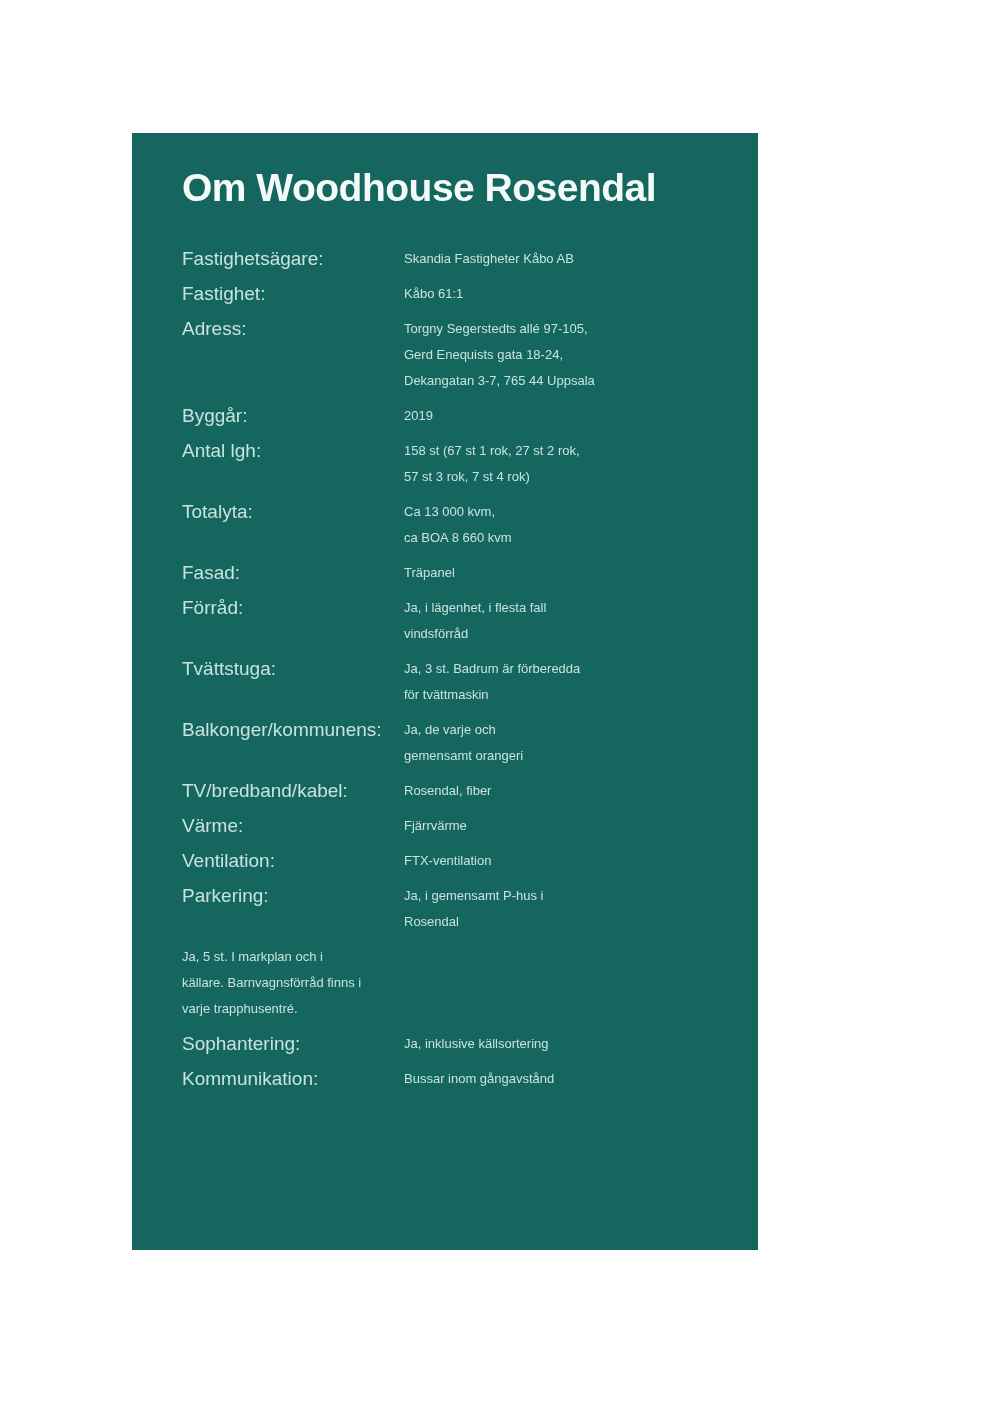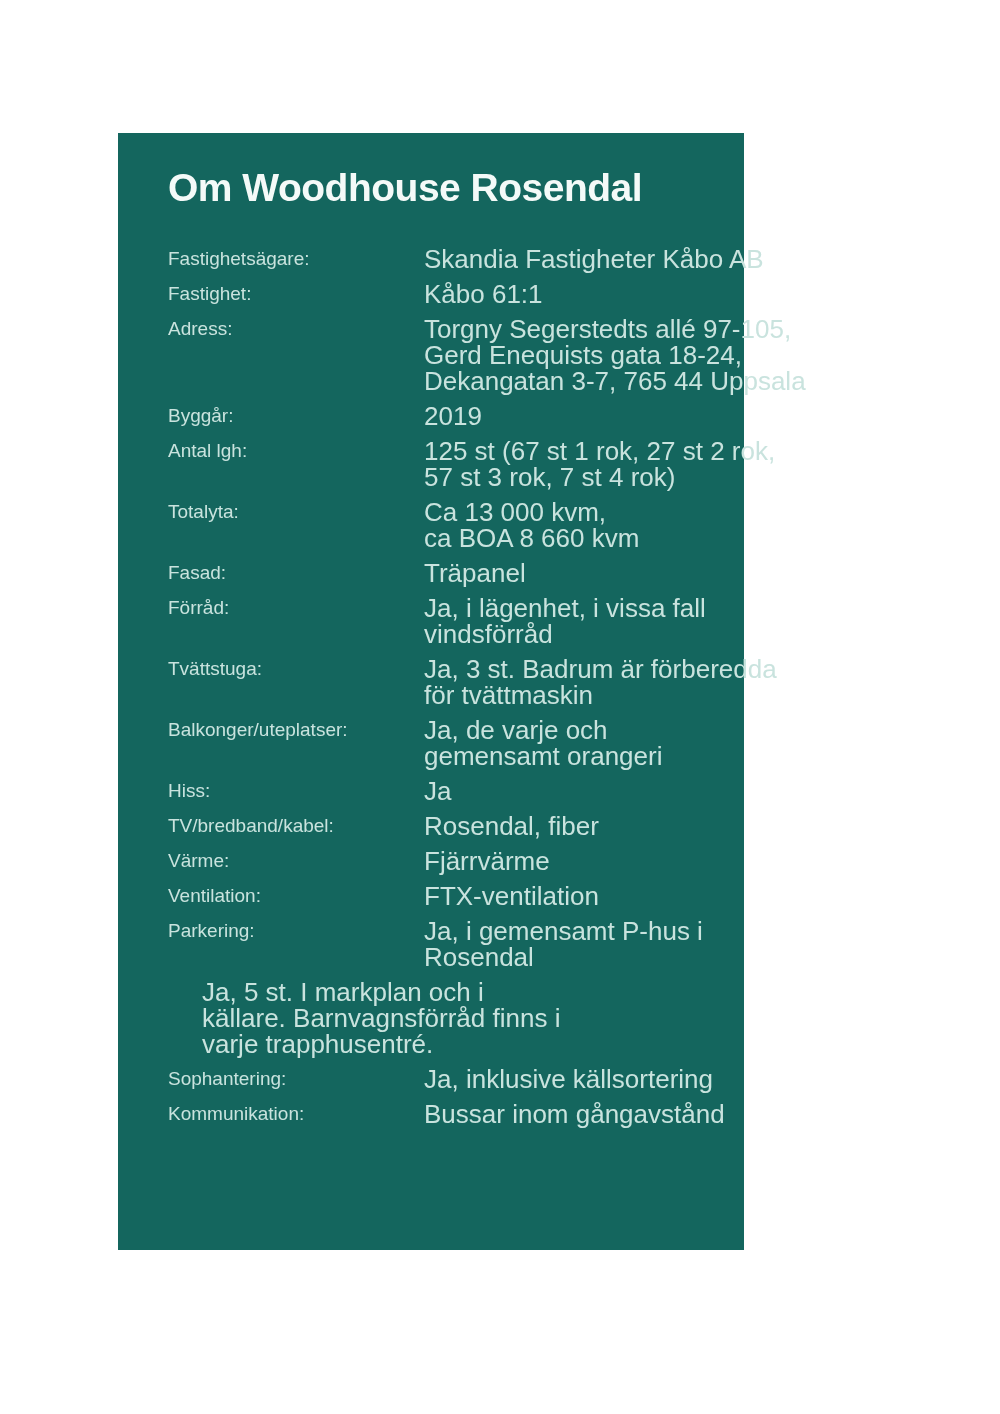--- a/index.html
+++ b/index.html
@@ -9,21 +9,21 @@
   body {
     width: 1000px;
     height: 1414px;
     background: #ffffff;
     font-family: "Liberation Sans", sans-serif;
     position: relative;
     overflow: hidden;
   }
   .card {
     position: absolute;
-    left: 118px;
+    left: 132px;
     top: 133px;
     width: 626px;
     height: 1117px;
     box-sizing: border-box;
     background: var(--card-bg, #14665e);
     padding: 33px 16px 0 50px;
   }
   .title {
     margin: 0 0 35px 0;
     color: var(--title-color, #f4faf8);
@@ -44,24 +44,23 @@
   .label {
     flex: 0 0 222px;
     color: var(--text-color, #c9e3de);
     font-size: 19px;
     line-height: 26px;
     white-space: pre;
   }
   .value {
     flex: 1;
     color: var(--text-color, #c9e3de);
-    font-size: 26px;
+    font-size: 13px;
     line-height: 26px;
     white-space: pre;
-    margin-left: 34px;
   }
 </style>
 </head>
 <body>
 
 <div class="card">
   <h1 class="title">Om Woodhouse Rosendal</h1>
   <div class="rows">
 
     <div class="row">
@@ -81,58 +80,54 @@
 Dekangatan 3-7, 765 44 Uppsala</div>
     </div>
 
     <div class="row">
       <div class="label">Byggår:</div>
       <div class="value">2019</div>
     </div>
 
     <div class="row">
       <div class="label">Antal lgh:</div>
-      <div class="value">125 st (67 st 1 rok, 27 st 2 rok,
+      <div class="value">158 st (67 st 1 rok, 27 st 2 rok,
 57 st 3 rok, 7 st 4 rok)</div>
     </div>
 
     <div class="row">
       <div class="label">Totalyta:</div>
       <div class="value">Ca 13 000 kvm,
 ca BOA 8 660 kvm</div>
     </div>
 
     <div class="row">
       <div class="label">Fasad:</div>
       <div class="value">Träpanel</div>
     </div>
 
 
     <div class="row">
       <div class="label">Förråd:</div>
-      <div class="value">Ja, i lägenhet, i vissa fall
+      <div class="value">Ja, i lägenhet, i flesta fall
 vindsförråd</div>
     </div>
 
     <div class="row">
       <div class="label">Tvättstuga:</div>
       <div class="value">Ja, 3 st. Badrum är förberedda
 för tvättmaskin</div>
     </div>
 
     <div class="row">
-      <div class="label">Balkonger/uteplatser:</div>
+      <div class="label">Balkonger/kommunens:</div>
       <div class="value">Ja, de varje och
 gemensamt orangeri</div>
     </div>
 
-    <div class="row">
-      <div class="label">Hiss:</div>
-      <div class="value">Ja</div>
-    </div>
 
     <div class="row">
       <div class="label">TV/bredband/kabel:</div>
       <div class="value">Rosendal, fiber</div>
     </div>
 
     <div class="row">
       <div class="label">Värme:</div>
       <div class="value">Fjärrvärme</div>
     </div>

